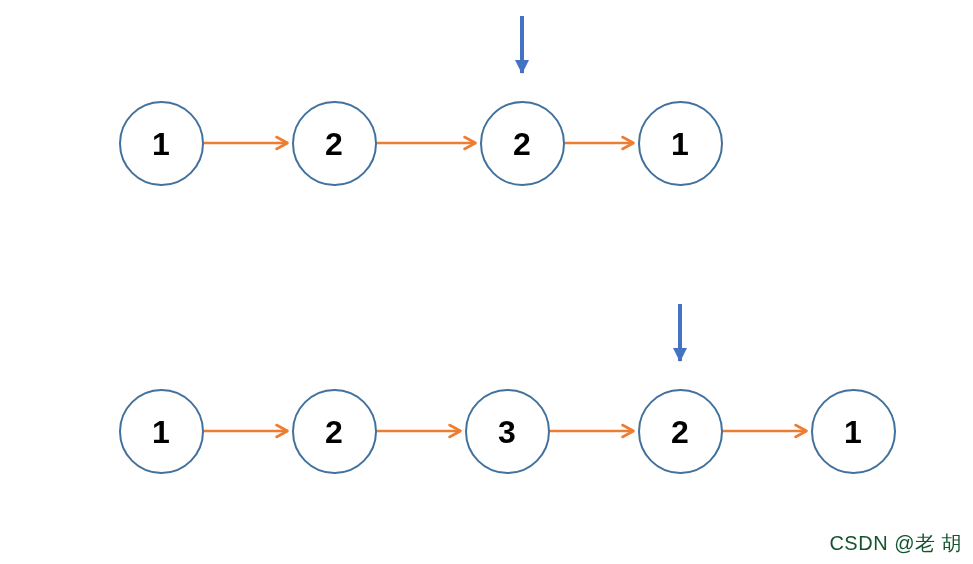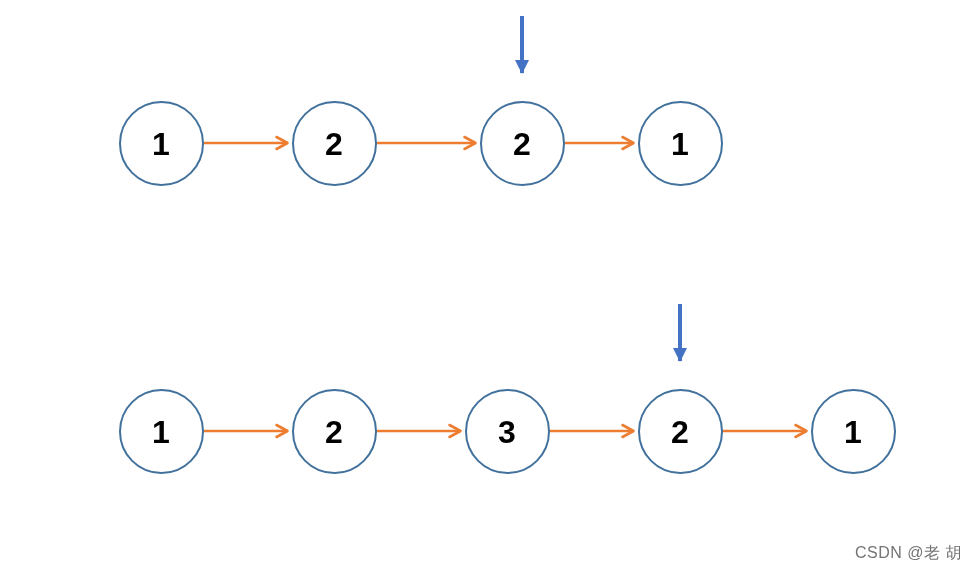--- a/index.html
+++ b/index.html
@@ -38,23 +38,23 @@
   .node-value {
     font-size: 32px;
     font-weight: bold;
     color: #000000;
     line-height: 1;
     transform: translateY(1px);
   }
   .watermark {
     position: absolute;
     right: 11px;
-    bottom: 0;
-    font-size: 16px;
-    color: #737373;
+    bottom: 7px;
+    font-size: 20px;
+    color: #14532d;
     letter-spacing: 0.5px;
     user-select: none;
   }
 </style>
 </head>
 <body>
 
 <div class="canvas">
   <svg class="arrows-layer" id="arrows-svg" viewBox="0 0 973 564" xmlns="http://www.w3.org/2000/svg">
       <defs>

